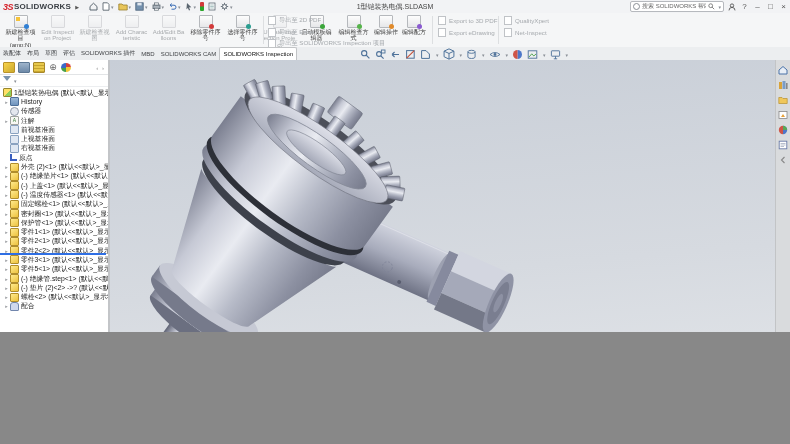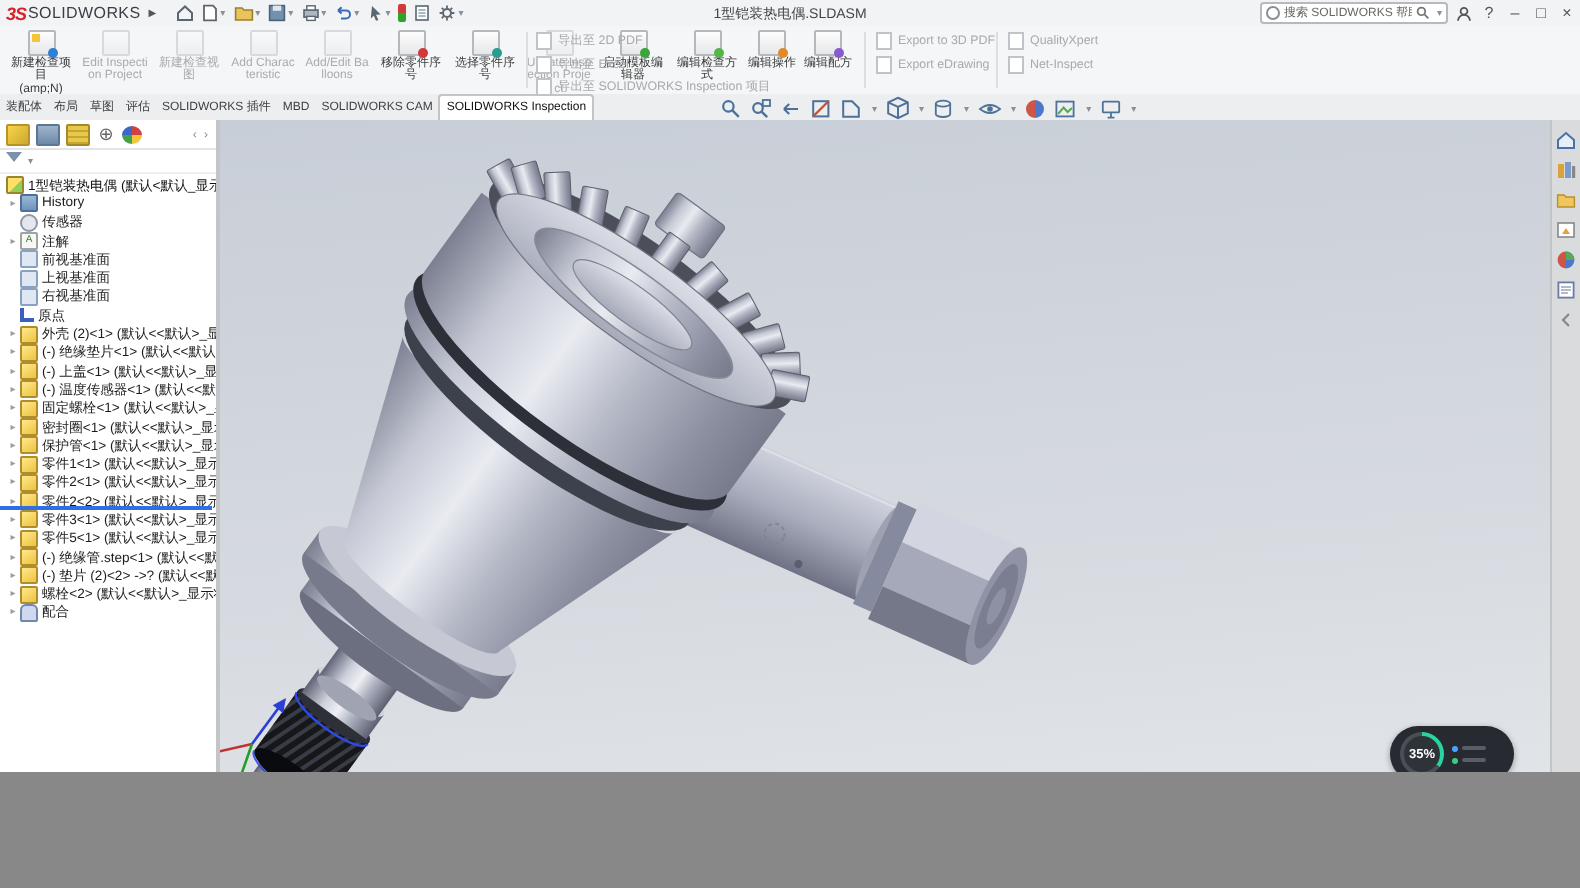--- a/index.html
+++ b/index.html
@@ -1,23 +1,23 @@
 <!DOCTYPE html>
 <html><head>
 <meta charset="utf-8">
 <style>
   html,body{margin:0;padding:0;background:#888}
-  #wrap{position:relative;width:790px;height:386px;overflow:hidden;background:#fff;
+  #wrap{position:relative;width:790px;height:332px;overflow:hidden;background:#fff;
         font-family:"Liberation Sans","DejaVu Sans",sans-serif;font-size:7px;color:#333}
   .abs{position:absolute}
   
   #titlebar{left:0;top:0;width:790px;height:13px;background:#f2f3f5;border-bottom:1px solid #dcdee0;
             display:flex;align-items:center}
   .swmark{color:#d6222b;font-weight:bold;font-style:italic;font-size:9px;margin-left:3px;letter-spacing:-.5px}
-  .swtext{font-weight:normal;color:#3a3f45;font-size:8px;letter-spacing:.2px;margin-left:1px}
+  .swtext{font-weight:bold;color:#3a3f45;font-size:8px;letter-spacing:.2px;margin-left:1px}
   .flyout{color:#555;font-size:5px;margin-left:4px}
   .qa{display:flex;align-items:center;gap:4px;margin-left:10px}
   .qi{display:flex;align-items:center;height:11px}
   .qi svg{display:block}
   .crt::after{content:"▾";font-size:5px;color:#8a8f96;margin-left:1px}
   .tl{width:4px;height:9px;border-radius:1px;background:linear-gradient(#d23a3a 0 45%,#2aa52a 55% 100%)}
   #wintitle{position:absolute;left:50%;transform:translateX(-50%);top:2px;font-size:7px;color:#444;white-space:nowrap}
   #tbright{position:absolute;right:2px;top:0;height:13px;display:flex;align-items:center;gap:4px}
   #searchbox{width:88px;height:9px;border:1px solid #b6b9be;border-radius:2px;background:#fff;
              display:flex;align-items:center;padding:0 2px;gap:2px}

